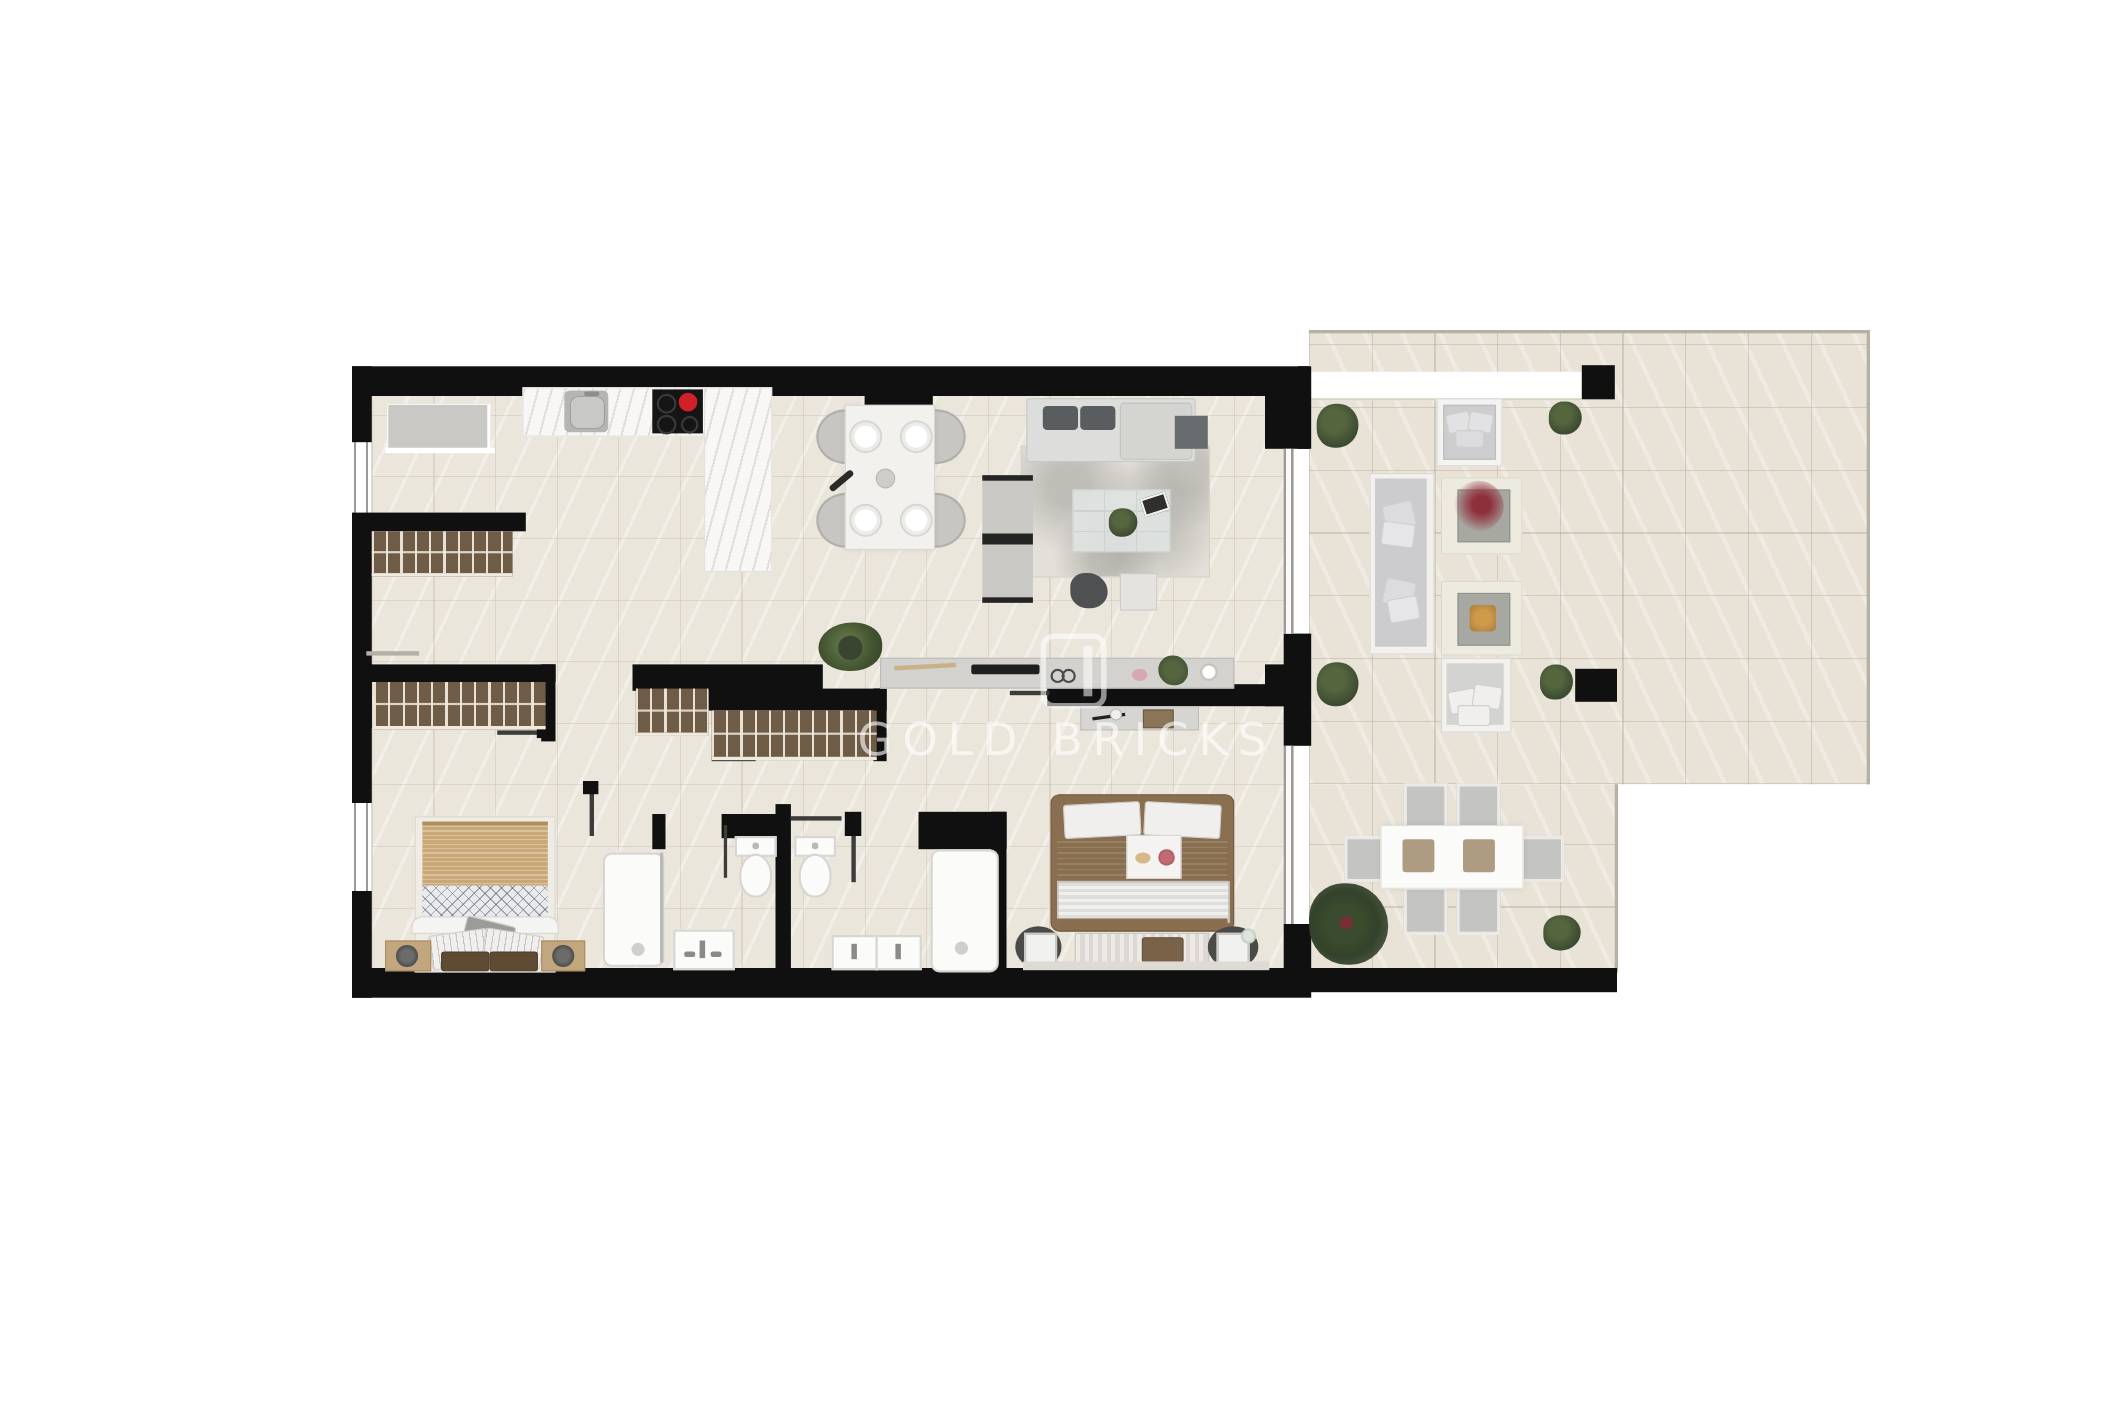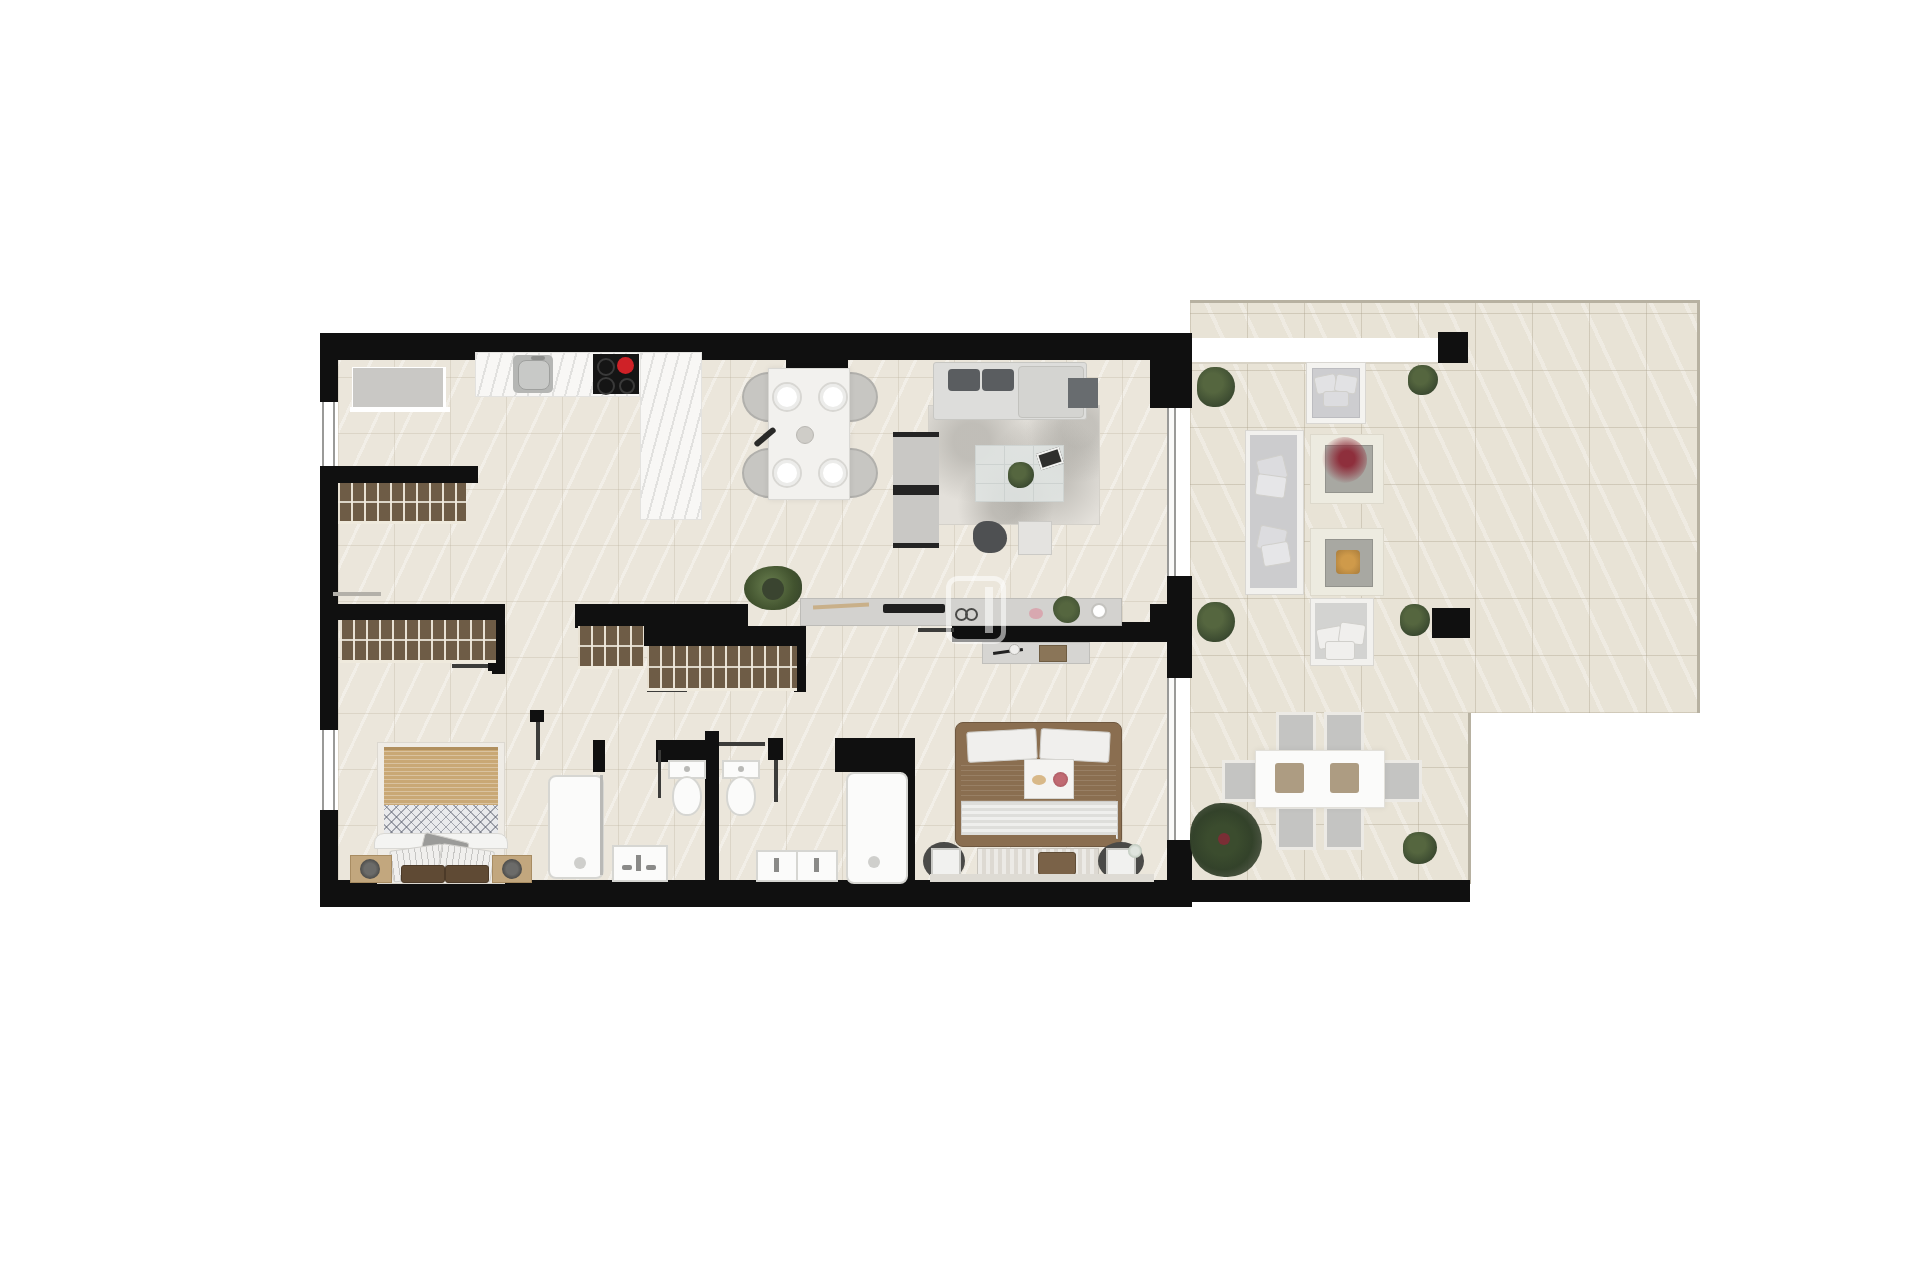--- a/index.html
+++ b/index.html
@@ -288,14 +288,15 @@
     <div class="abs" style="left:74px;top:12px;width:29px;height:30px;background:#9a8464;opacity:.8;border-radius:3px;"></div>
   </div>
   <div class="abs" style="left:1190px;top:803px;width:72px;height:74px;background:radial-gradient(circle at 45% 50%, #3b4c2e 0 28%, #33422a 55%, rgba(46,58,38,.85) 75%, rgba(0,0,0,0) 100%);border-radius:45% 55% 50% 50%;">
     <div class="abs" style="left:28px;top:30px;width:12px;height:12px;background:#7a2e35;border-radius:50%;"></div>
   </div>
   <div class="bush" style="left:1403px;top:832px;width:34px;height:32px;"></div>
 
   <div id="watermark-logo">
       <span></span>
     </div>
+  <div id="watermark-text">GOLD BRICKS</div>
 
 </div>
 
 </body></html>

